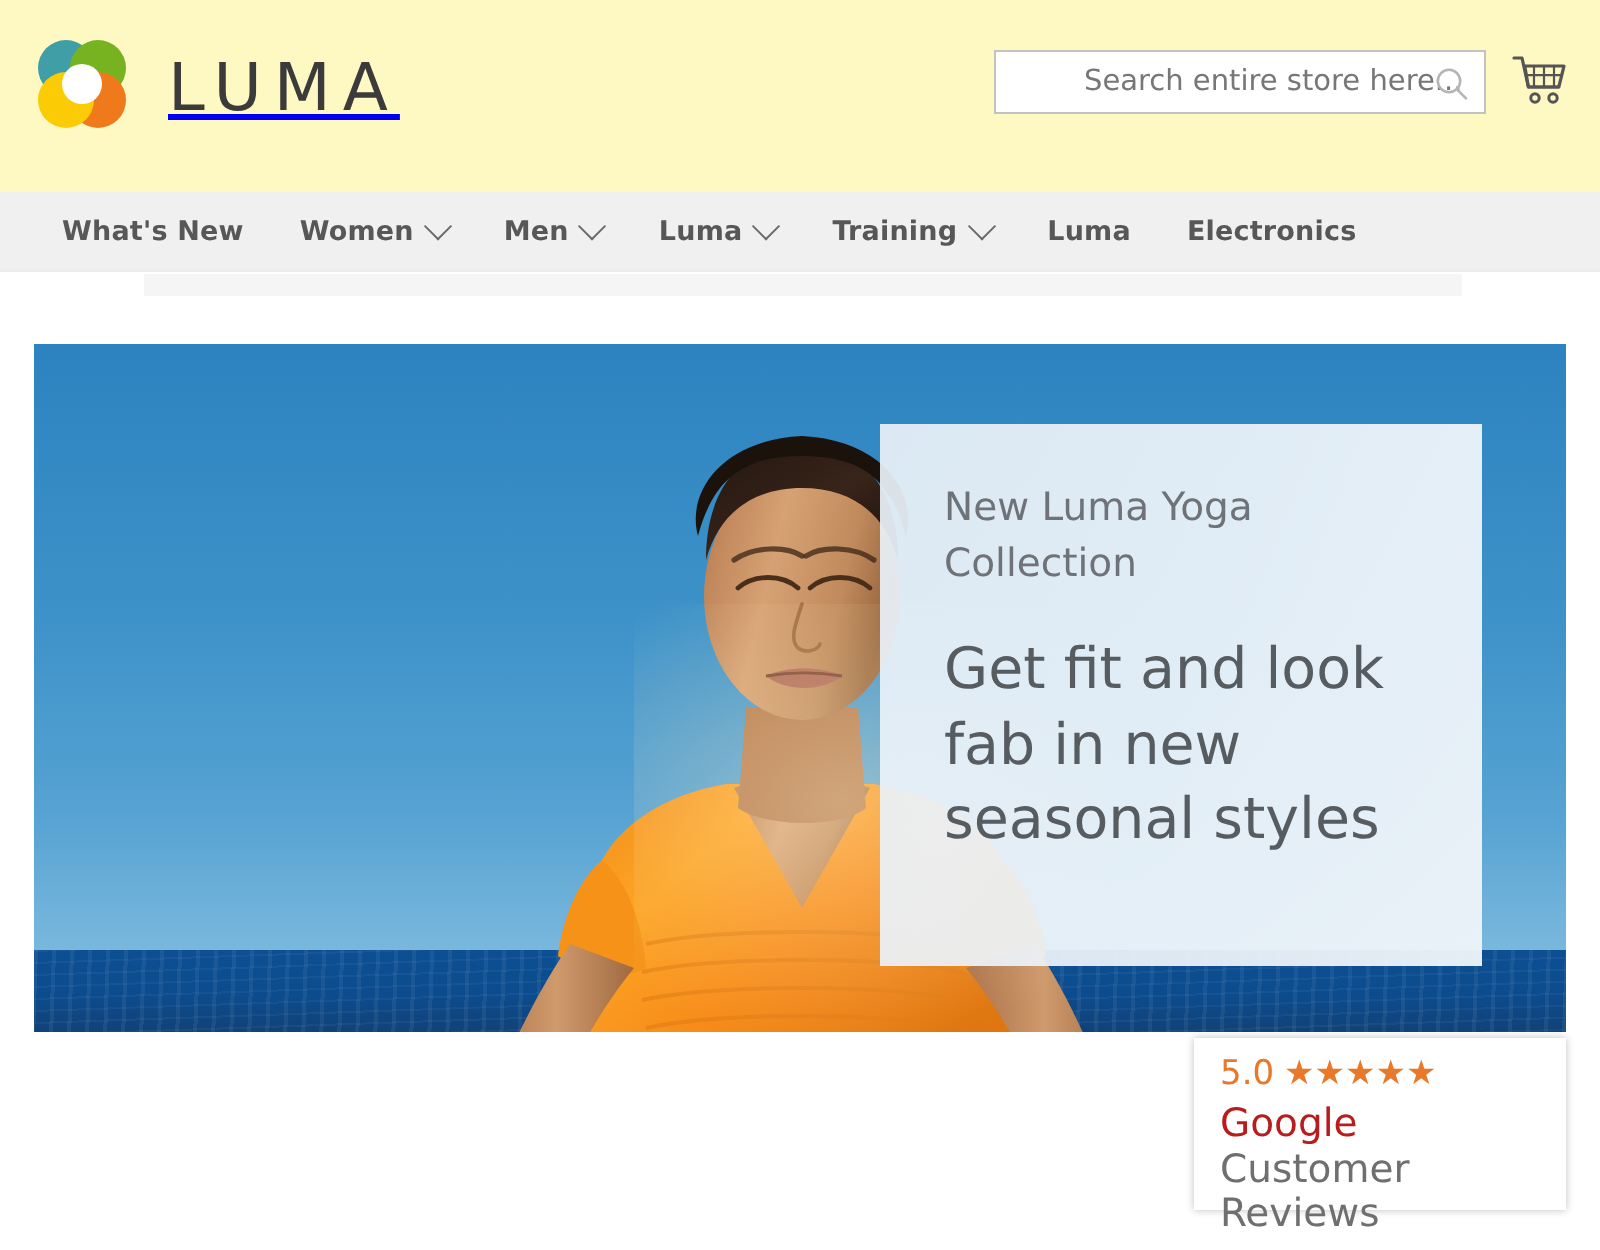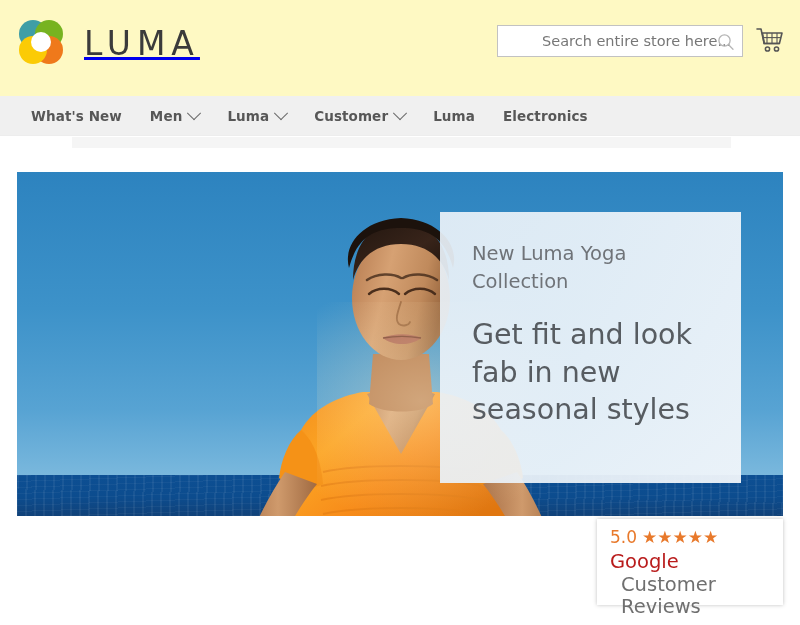--- a/index.html
+++ b/index.html
@@ -281,21 +281,20 @@
     line-height: 1.15;
   }
   .gcr-line2 {
     position: absolute;
     left: 13px;
     top: 55px;
     font-family: "DejaVu Sans", sans-serif;
     font-size: 19.5px;
     color: #6f6f6f;
     line-height: 1.15;
-    margin-left: 11px;
   }
 </style>
 </head>
 <body>
 
 <div class="header">
 
   <a class="logo-wrap" href="#">
     <span class="logo-mark">
       <svg width="58" height="58" viewBox="0 0 58 58" aria-hidden="true">
@@ -340,33 +339,37 @@
   </a>
 </div>
 
 <nav class="nav">
   <div class="nav-list">
 
     <div class="nav-item">
       <span class="nav-label">What's New</span>
     </div>
 
+    <div class="nav-item">
+      <span class="nav-label">Women</span>
+      <span class="chev"></span>
+    </div>
 
     <div class="nav-item">
       <span class="nav-label">Men</span>
       <span class="chev"></span>
     </div>
 
     <div class="nav-item">
       <span class="nav-label">Luma</span>
       <span class="chev"></span>
     </div>
 
     <div class="nav-item">
-      <span class="nav-label">Customer</span>
+      <span class="nav-label">Training</span>
       <span class="chev"></span>
     </div>
 
     <div class="nav-item">
       <span class="nav-label">Luma</span>
     </div>
 
     <div class="nav-item">
       <span class="nav-label">Electronics</span>
     </div>

